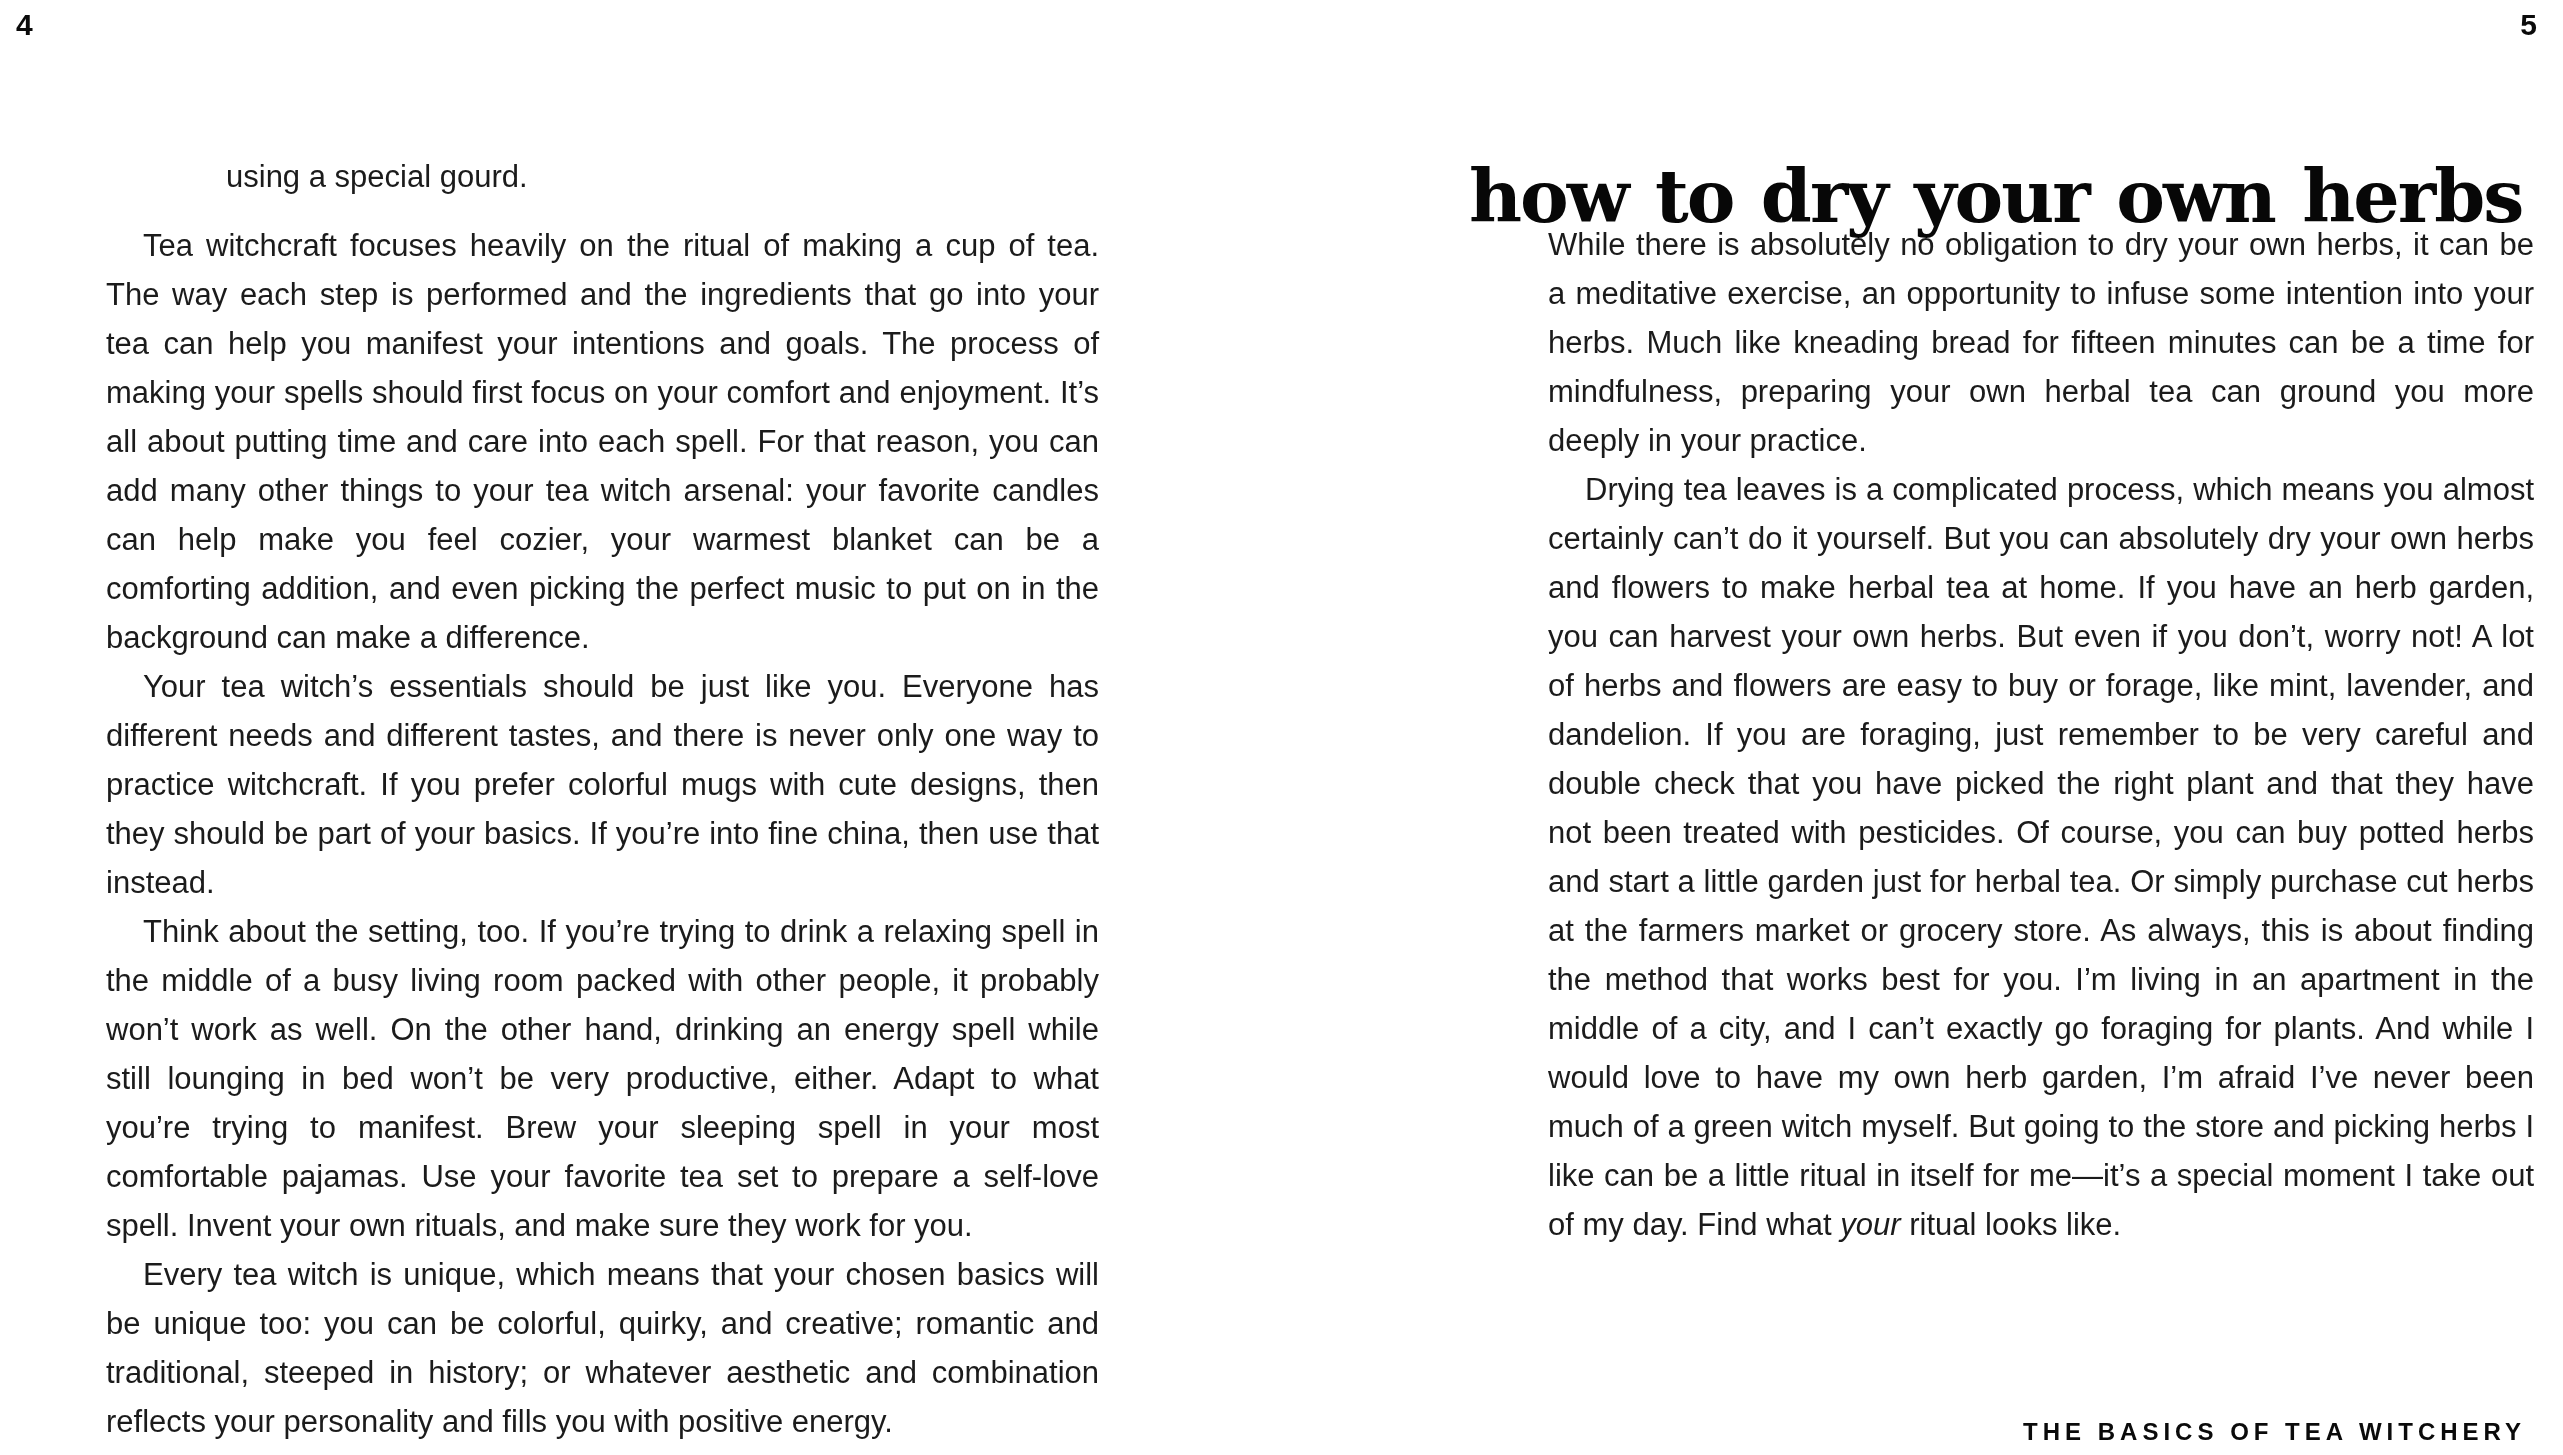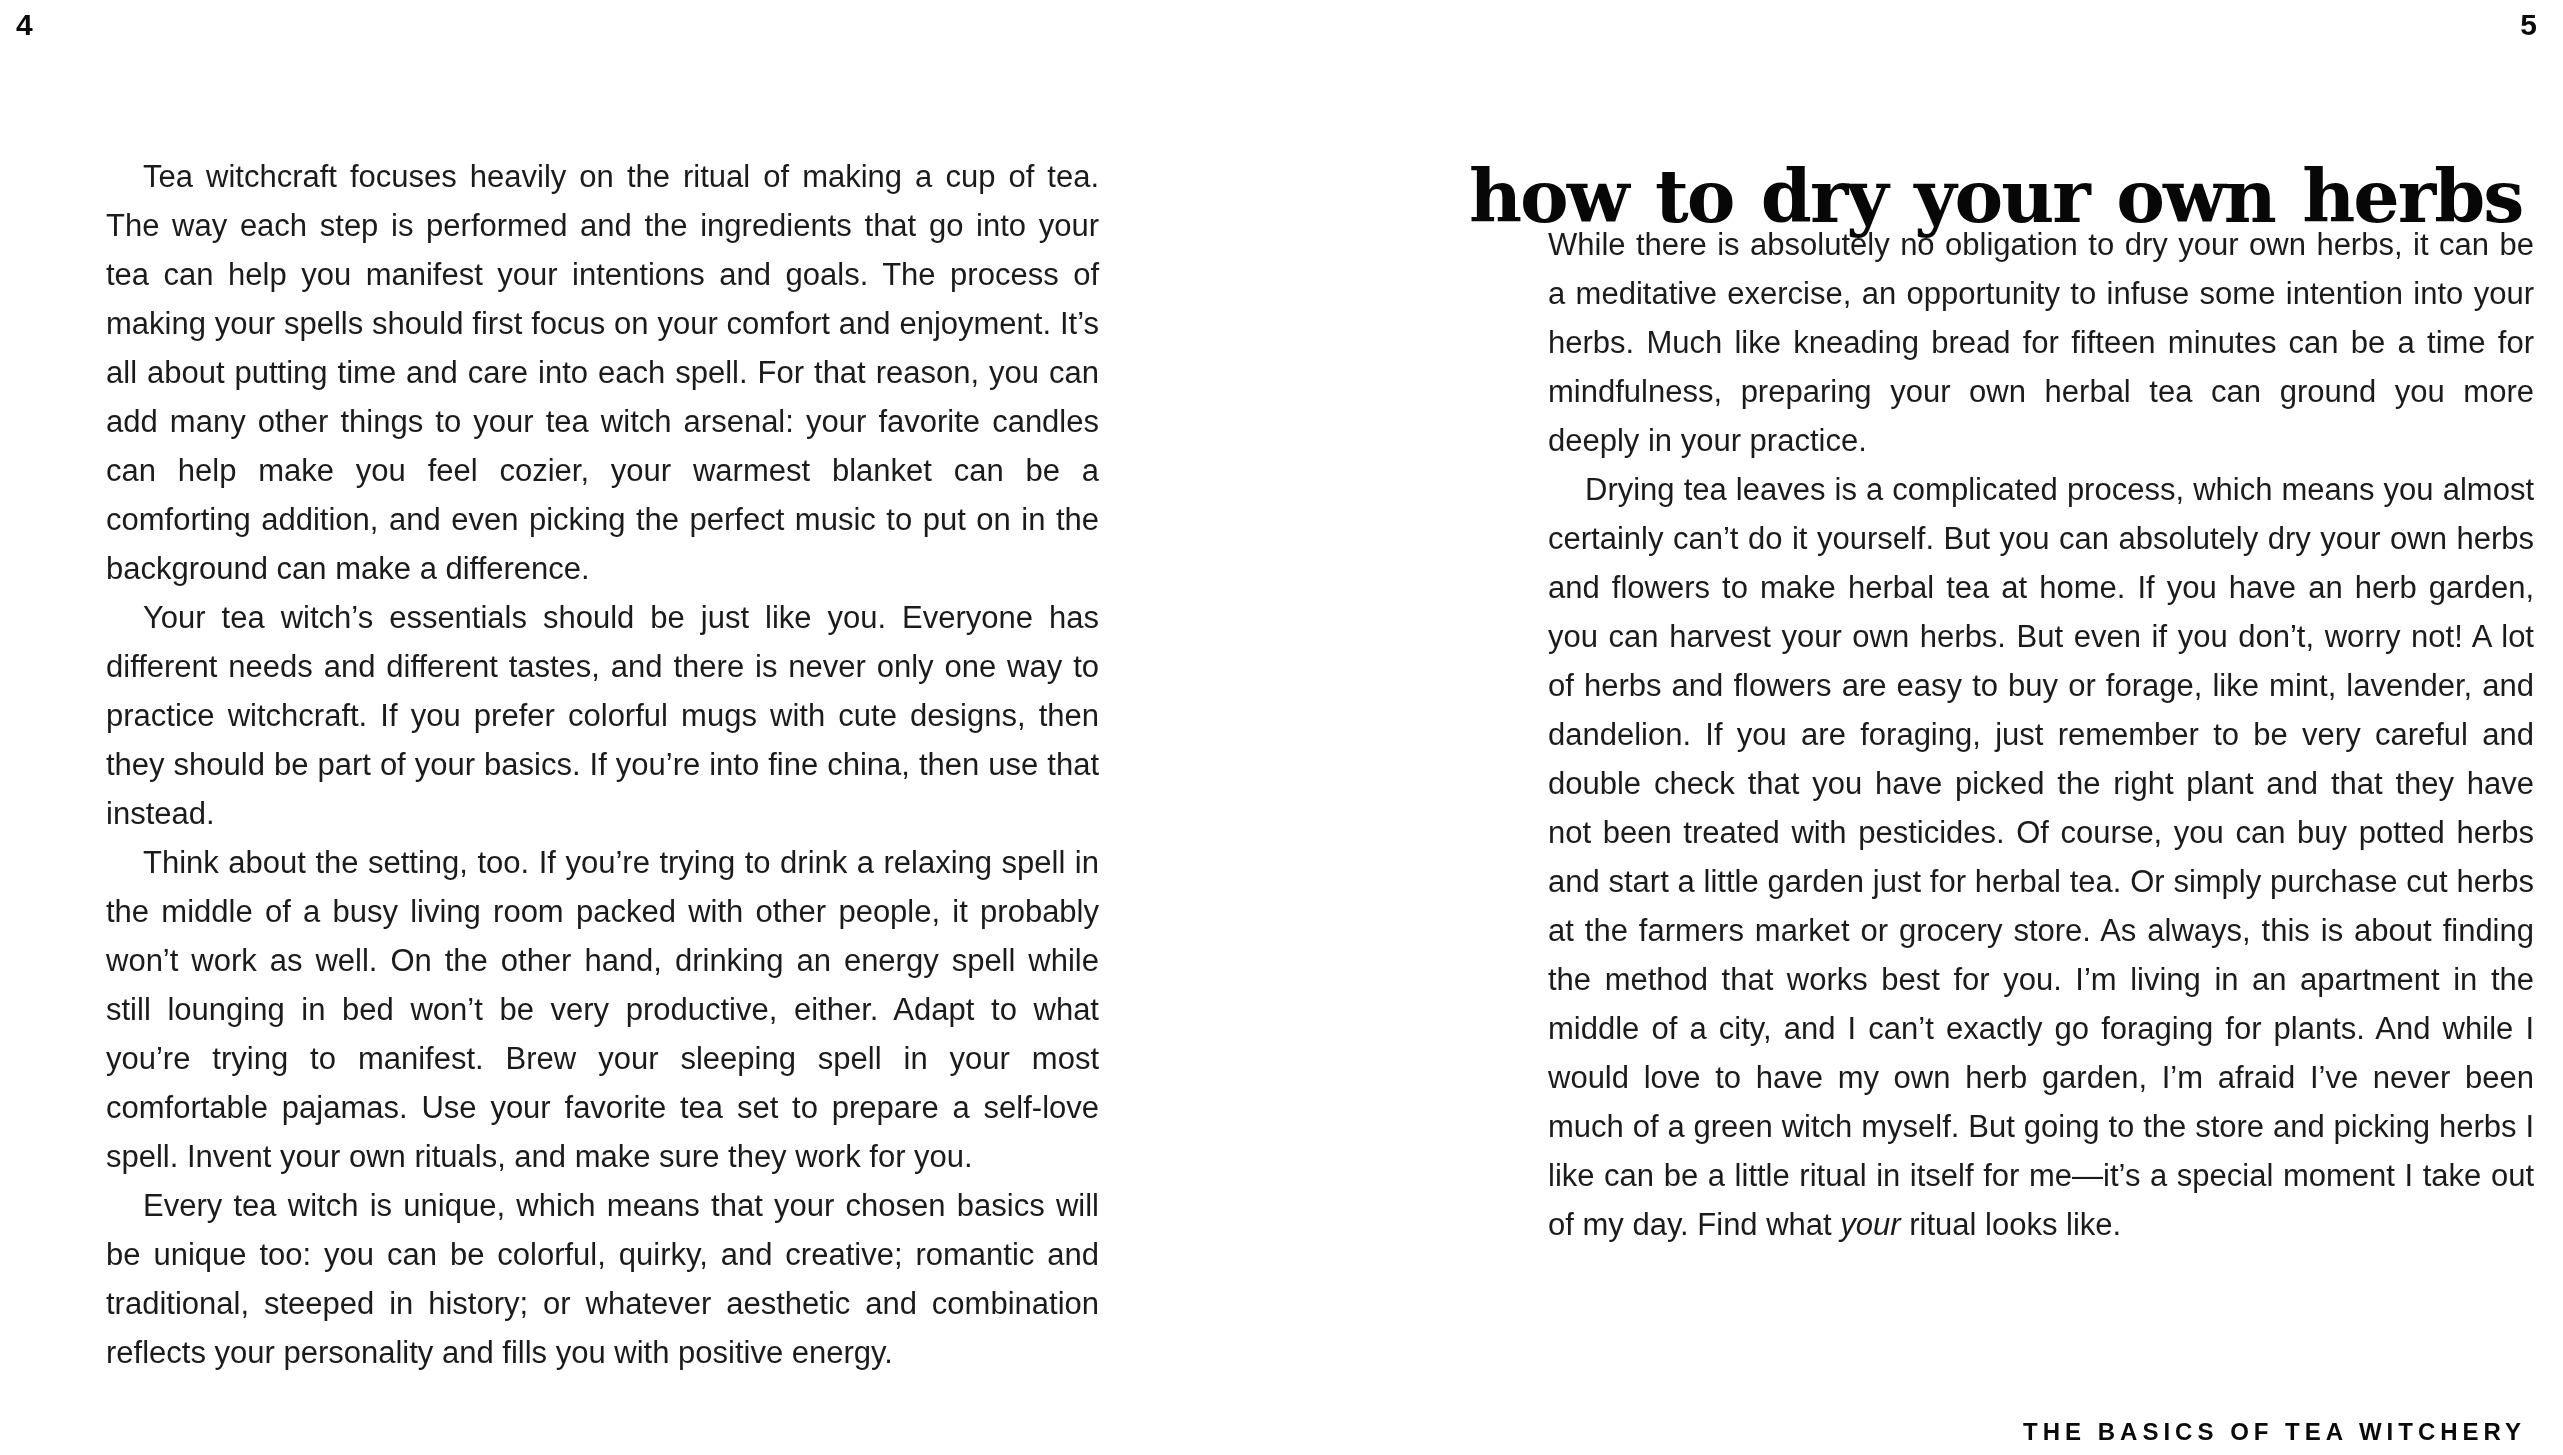--- a/index.html
+++ b/index.html
@@ -76,20 +76,21 @@
   }
   .running-footer.left  { left: 8px; margin-top: 32px; }
   .running-footer.right { right: 37px; }
 </style>
 </head>
 <body>
 
 <div class="pageno left">4</div>
 
 <div id="left-col" class="body-col">
+  <p class="para cont-line">using a special gourd.</p>
   <div>
       <p class="para indent">Tea witchcraft focuses heavily on the ritual of making a cup of tea. The way each step is performed and the ingredients that go into your tea can help you manifest your intentions and goals. The process of making your spells should first focus on your comfort and enjoyment. It’s all about putting time and care into each spell. For that reason, you can add many other things to your tea witch arsenal: your favorite candles can help make you feel cozier, your warmest blanket can be a comforting addition, and even picking the perfect music to put on in the background can make a difference.</p>
       <p class="para indent">Your tea witch’s essentials should be just like you. Everyone has different needs and different tastes, and there is never only one way to practice witchcraft. If you prefer colorful mugs with cute designs, then they should be part of your basics. If you’re into fine china, then use that instead.</p>
       <p class="para indent">Think about the setting, too. If you’re trying to drink a relaxing spell in the middle of a busy living room packed with other people, it probably won’t work as well. On the other hand, drinking an energy spell while still lounging in bed won’t be very productive, either. Adapt to what you’re trying to manifest. Brew your sleeping spell in your most comfortable pajamas. Use your favorite tea set to prepare a self-love spell. Invent your own rituals, and make sure they work for you.</p>
       <p class="para indent">Every tea witch is unique, which means that your chosen basics will be unique too: you can be colorful, quirky, and creative; romantic and traditional, steeped in history; or whatever aesthetic and combination reflects your personality and fills you with positive energy.</p>
     </div>
 </div>
 
 <div class="running-footer left">TEA MAGIC</div>
 

